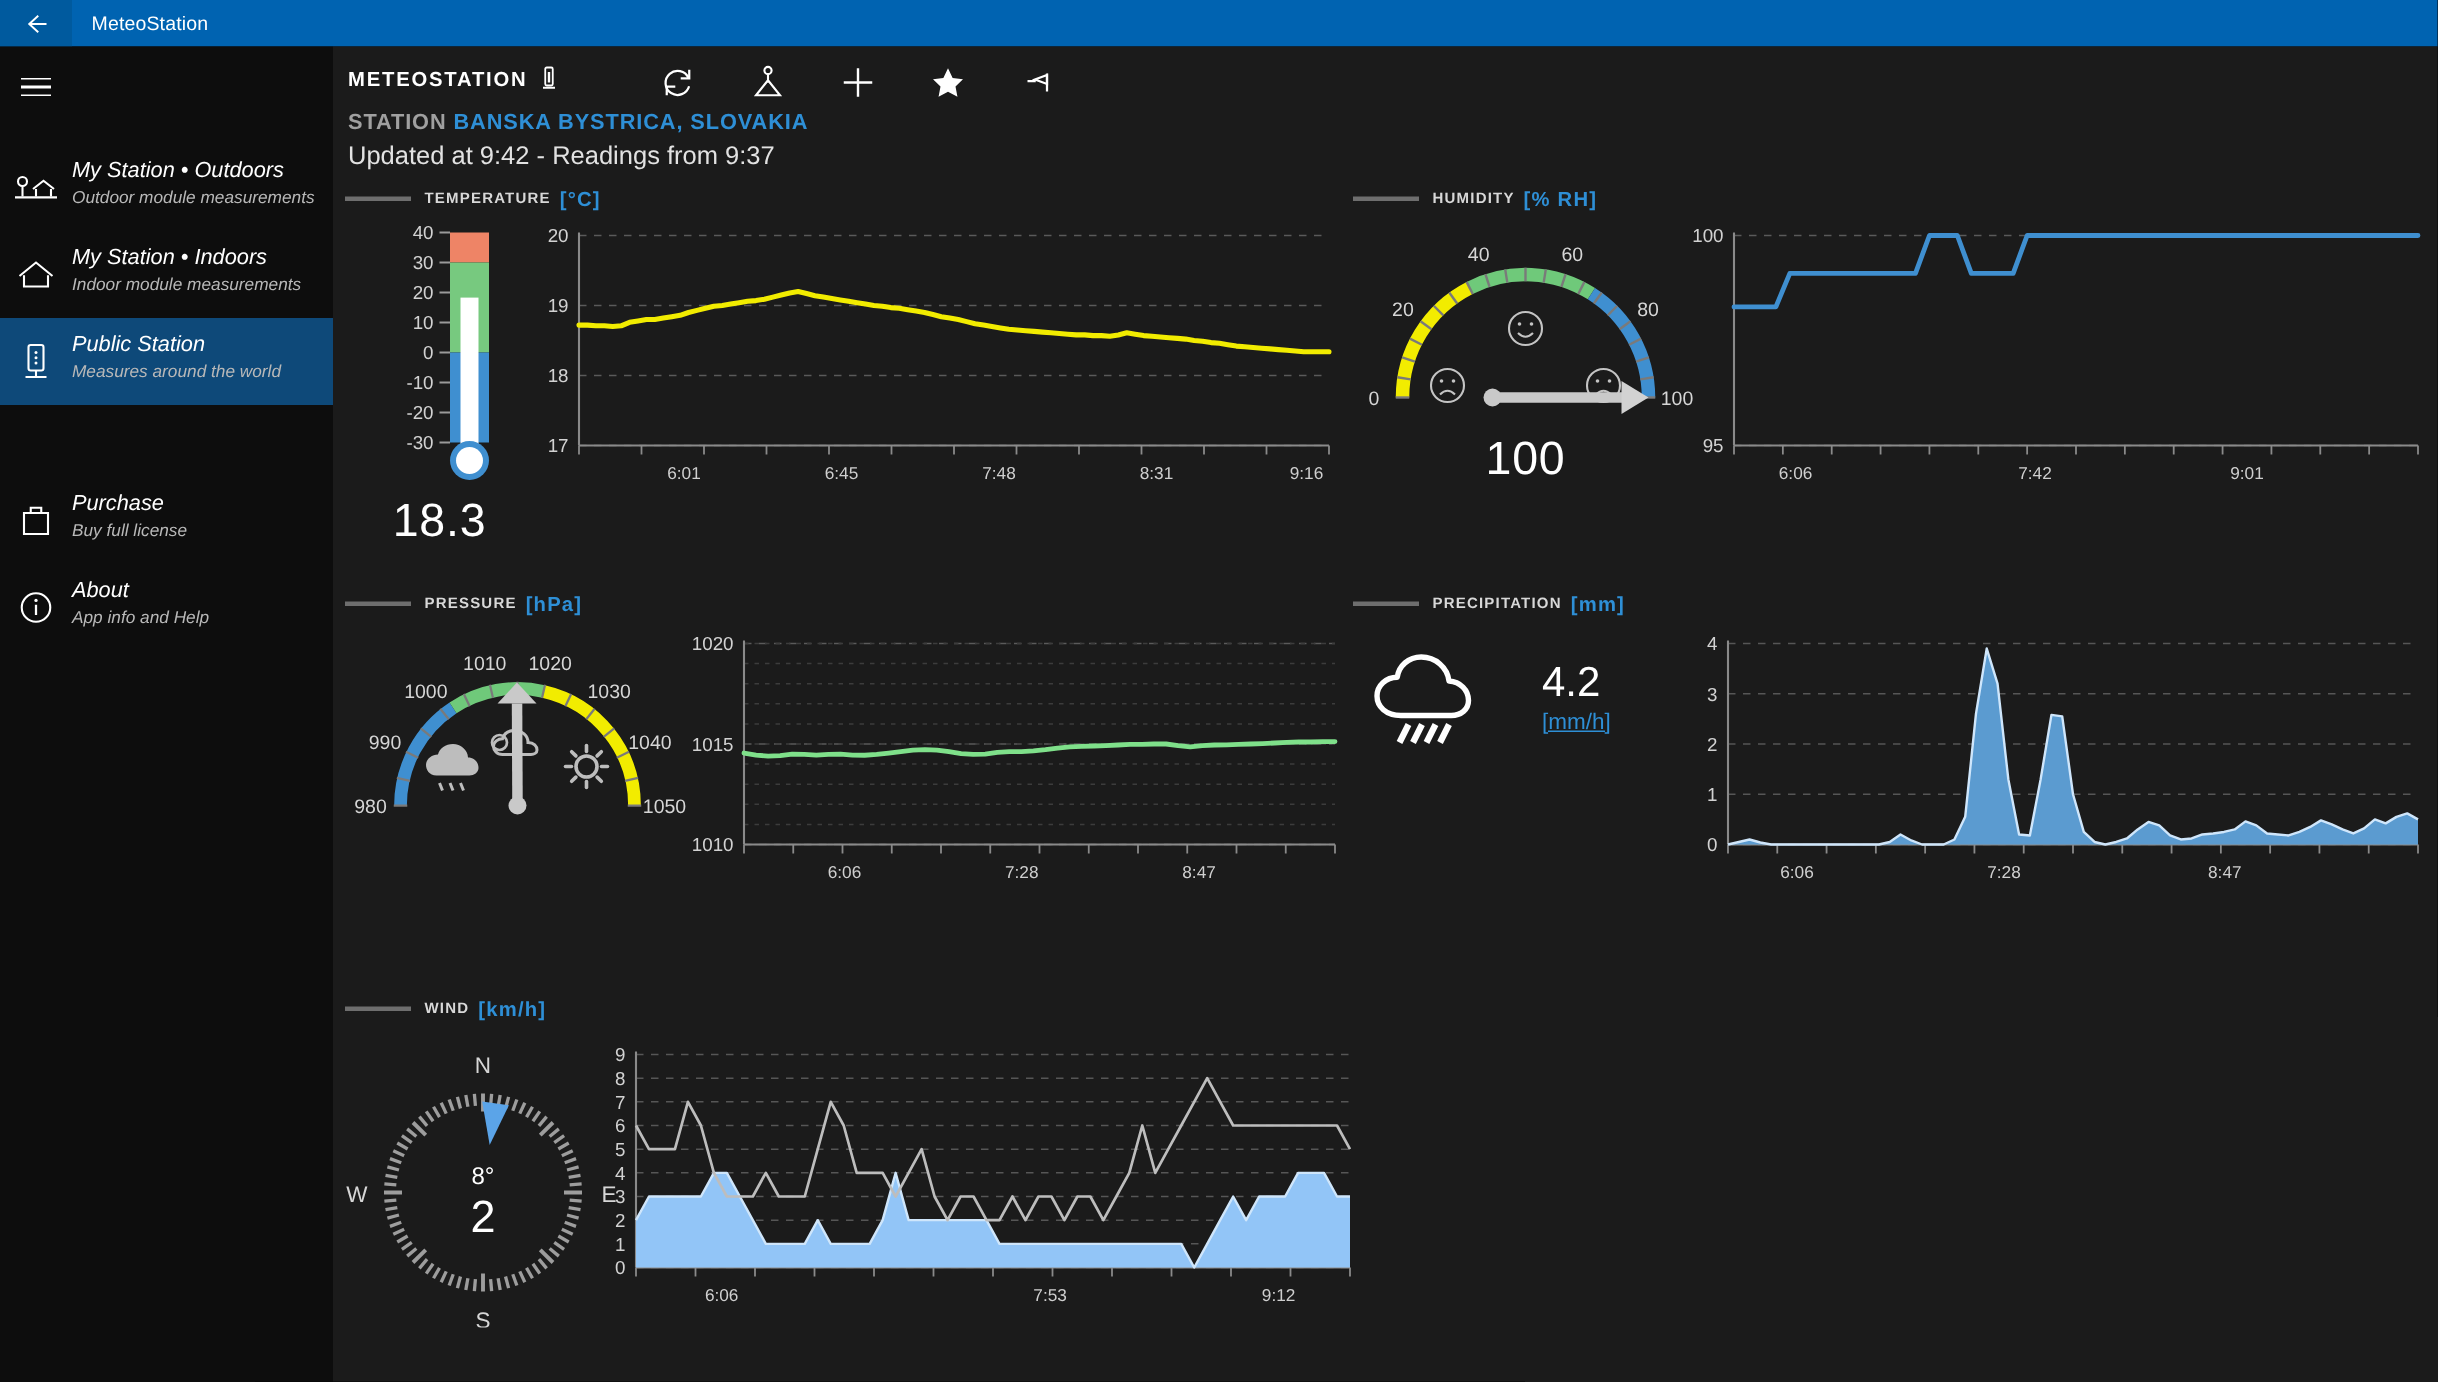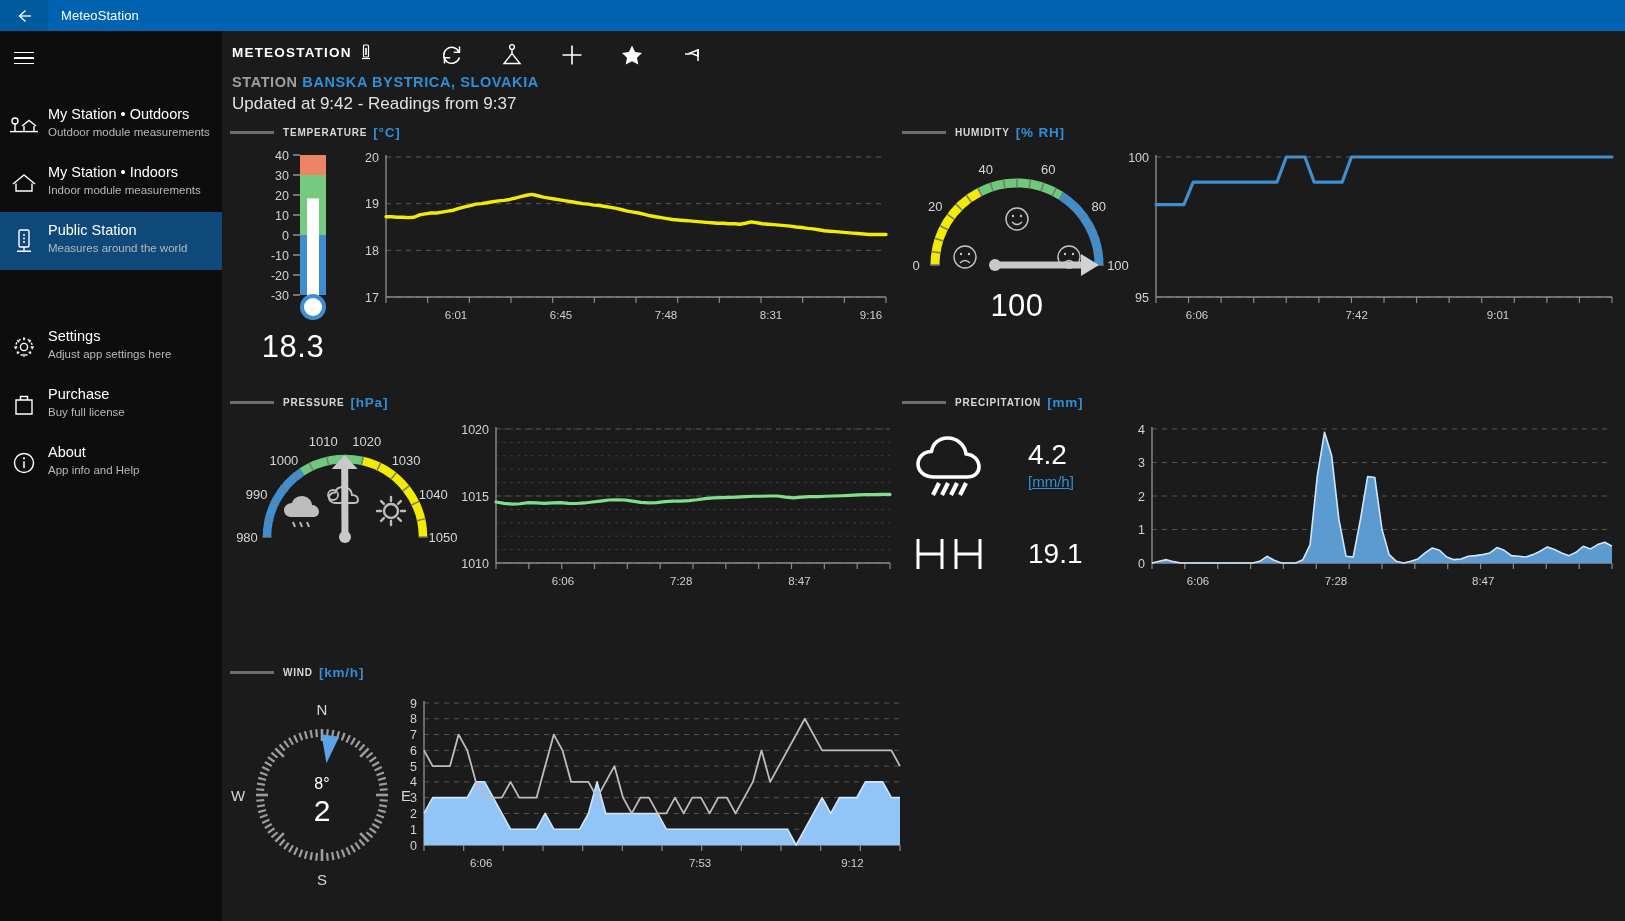--- a/index.html
+++ b/index.html
@@ -20,20 +20,21 @@
     display:flex; align-items:center; justify-content:center;
     color:#fff; font-size:15px; line-height:1;
   }
   #app-title{
     margin-left:13px; font-size:13px; color:#fff; letter-spacing:.1px;
   }
   
   #sidebar{
     position:absolute; top:31px; left:0; width:222px; height:890px;
     background:#0d0d0d;
+    font-style:italic;
   }
   #hamburger{
     width:48px; height:48px; margin-top:3px;
     display:flex; flex-direction:column; justify-content:center; align-items:center; gap:4px;
   }
   #hamburger span{ display:block; width:20px; height:1.6px; background:#fff; }
   .nav-item{
     display:flex; align-items:flex-start; height:58px; padding-top:9px;
     position:relative;
   }
@@ -140,36 +141,20 @@
       </svg>
     </div>
     <div class="nav-txt">
       <div class="nav-title">Public Station</div>
       <div class="nav-sub">Measures around the world</div>
     </div>
   </div>
 
   <div class="nav-gap"></div>
 
-  <div class="nav-item">
-    <div class="nav-ico">
-      <svg width="26" height="26" viewBox="0 0 26 26">
-        <g fill="none" stroke="#fff" stroke-width="1.4">
-          <circle cx="13" cy="13" r="3.6"></circle>
-          <path d="M13 3.3 L13 6.2 M13 19.8 L13 22.7 M3.3 13 L6.2 13 M19.8 13 L22.7 13
-                   M6.2 6.2 L8.2 8.2 M17.8 17.8 L19.8 19.8 M19.8 6.2 L17.8 8.2 M8.2 17.8 L6.2 19.8"></path>
-          <circle cx="13" cy="13" r="8.4" stroke-dasharray="2.2 2.6"></circle>
-        </g>
-      </svg>
-    </div>
-    <div class="nav-txt">
-      <div class="nav-title">Settings</div>
-      <div class="nav-sub">Adjust app settings here</div>
-    </div>
-  </div>
 
   <div class="nav-item">
     <div class="nav-ico">
       <svg width="24" height="26" viewBox="0 0 24 26">
         <path d="M4 8 L20 8 L20 22 L4 22 Z" fill="none" stroke="#fff" stroke-width="1.4"></path>
         <path d="M8.5 8 L8.5 4.5 L15.5 4.5 L15.5 8" fill="none" stroke="#fff" stroke-width="1.4"></path>
       </svg>
     </div>
     <div class="nav-txt">
       <div class="nav-title">Purchase</div>
@@ -520,35 +505,20 @@
               <path d="M34 70 L40 58"></path>
             <path d="M43 70 L49 58"></path>
               <path d="M52 70 L58 58"></path>
           </g>
         </svg>
       </div>
       <div style="text-align:left;">
         <div class="midval" style="font-size:28px;">4.2</div>
         <div class="subunit" style="margin-top:2px;text-decoration:underline;">[mm/h]</div>
       </div>
-    </div>
-    <div style="position:absolute; left:6px; top:140px; display:flex; align-items:center; gap:20px;">
-      <div>
-        <svg width="100" height="42" viewBox="0 0 100 42">
-          <g stroke="#fff" stroke-width="3" fill="none">
-            <path d="M10 6 L10 36"></path>
-              <path d="M34 6 L34 36"></path>
-            <path d="M10 21 L34 21"></path>
-            <path d="M48 6 L48 36"></path>
-              <path d="M72 6 L72 36"></path>
-            <path d="M48 21 L72 21"></path>
-          </g>
-        </svg>
-      </div>
-      <div class="midval" style="font-size:28px;">19.1</div>
     </div>
     <div style="position:absolute; left:222px; top:22px;">
       <svg id="prec-chart" width="490" height="200" viewBox="0 0 490 200">
           <line x1="28" y1="148" x2="488" y2="148" stroke="#565656" stroke-width="1" stroke-dasharray="5 5"></line>
           <text x="21" y="152.5" class="ax" text-anchor="end">0</text>
           <line x1="28" y1="114.5" x2="488" y2="114.5" stroke="#565656" stroke-width="1" stroke-dasharray="5 5"></line>
           <text x="21" y="119" class="ax" text-anchor="end">1</text>
           <line x1="28" y1="81" x2="488" y2="81" stroke="#565656" stroke-width="1" stroke-dasharray="5 5"></line>
           <text x="21" y="85.5" class="ax" text-anchor="end">2</text>
           <line x1="28" y1="47.5" x2="488" y2="47.5" stroke="#565656" stroke-width="1" stroke-dasharray="5 5"></line>

